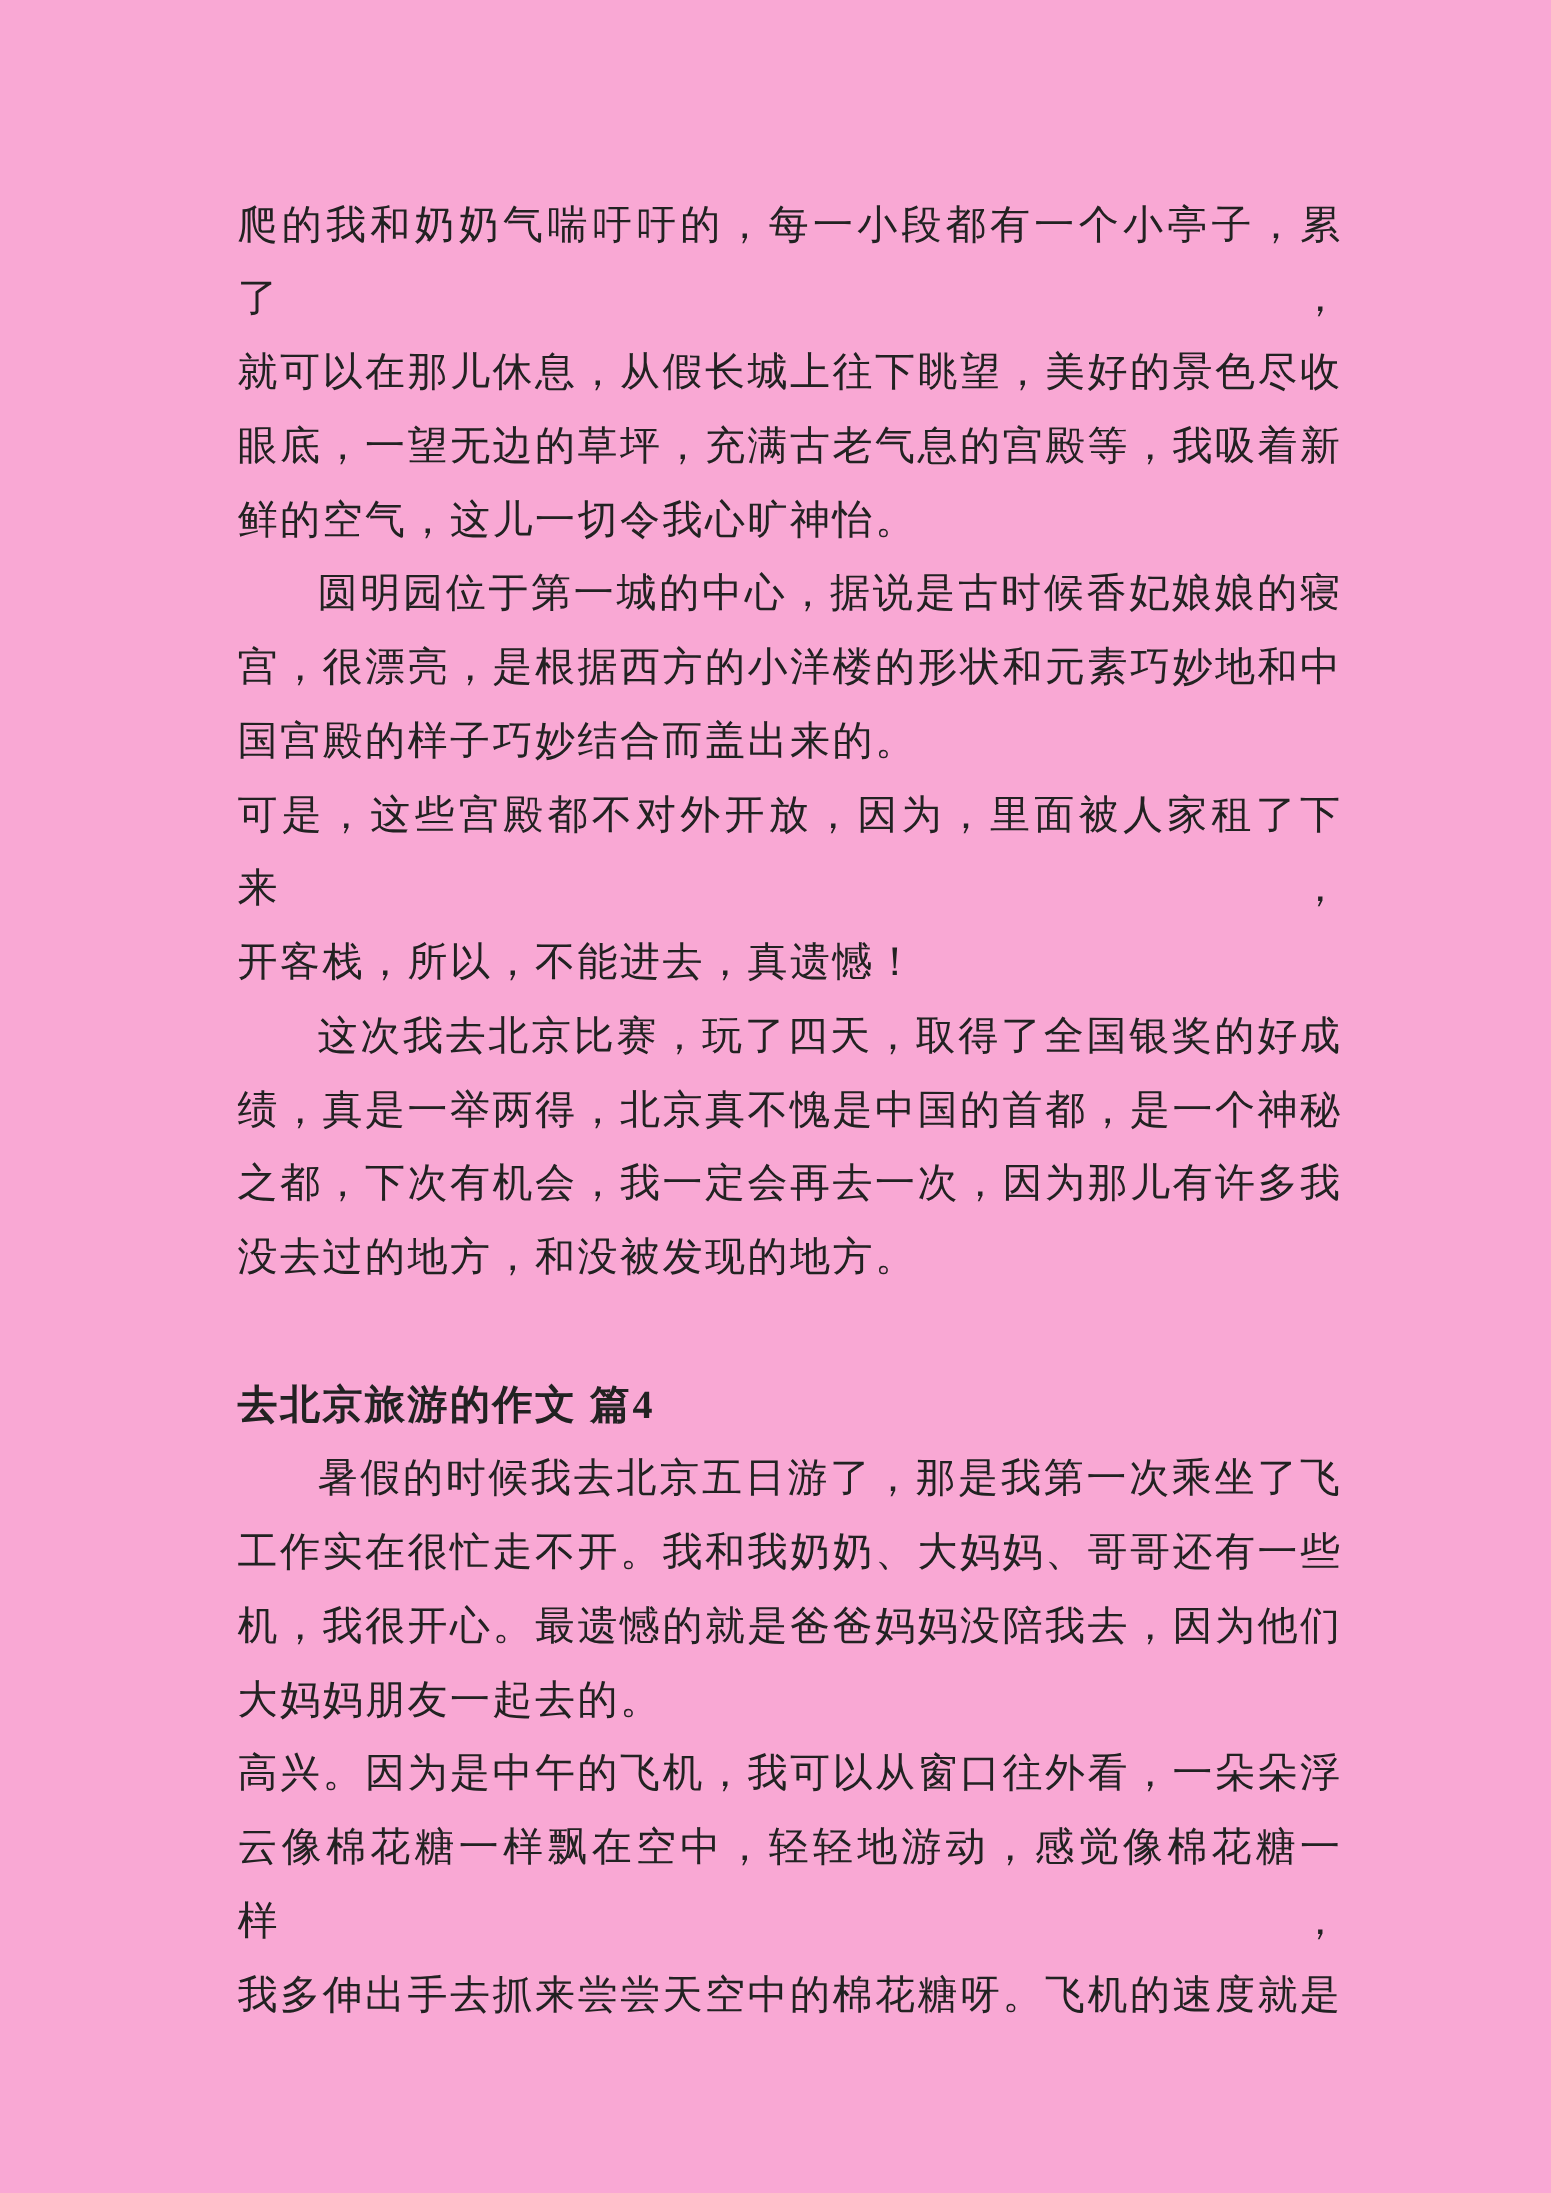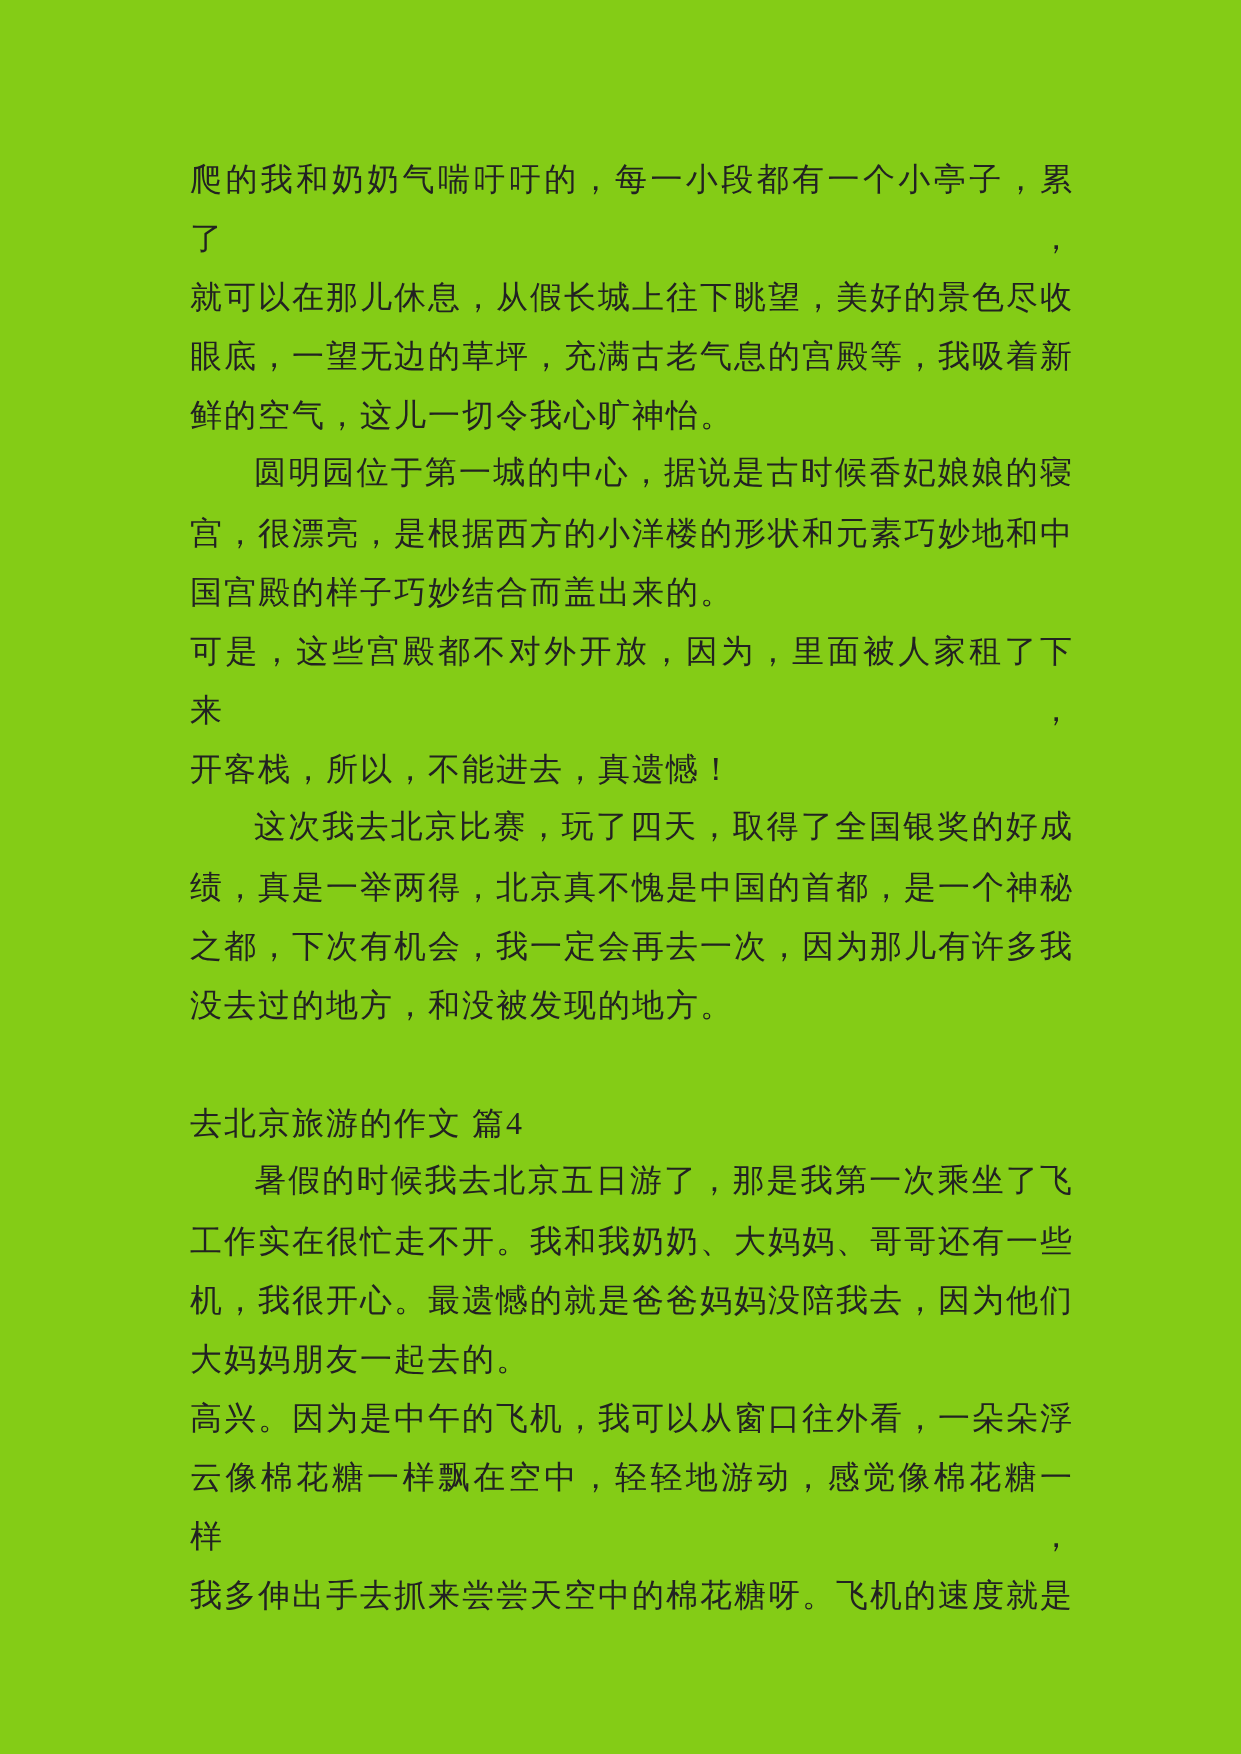--- a/index.html
+++ b/index.html
@@ -36,32 +36,32 @@
     text-align-last: justify;
     text-justify: inter-character;
   }
   
   .end {
     text-align: left;
   }
   
   .ind {
     text-indent: 2em;
-    font-family: Liberation Mono, monospace;
   }
   
   .heading {
     margin-top: 59px;
     text-align: left;
+    font-weight: bold;
   }
 </style>
 </head>
 <body>
 
-<div class="page" style="background: #84cc16;">
+<div class="page" style="background: #f9a8d4;">
   <main class="content" style="color: rgb(34, 34, 34);">
 
     <p class="ln j">爬的我和奶奶气喘吁吁的，每一小段都有一个小亭子，累了，</p>
     <p class="ln j">就可以在那儿休息，从假长城上往下眺望，美好的景色尽收</p>
     <p class="ln j">眼底，一望无边的草坪，充满古老气息的宫殿等，我吸着新</p>
     <p class="ln end">鲜的空气，这儿一切令我心旷神怡。</p>
 
     <p class="ln j ind">圆明园位于第一城的中心，据说是古时候香妃娘娘的寝</p>
     <p class="ln j">宫，很漂亮，是根据西方的小洋楼的形状和元素巧妙地和中</p>
     <p class="ln end">国宫殿的样子巧妙结合而盖出来的。</p>

